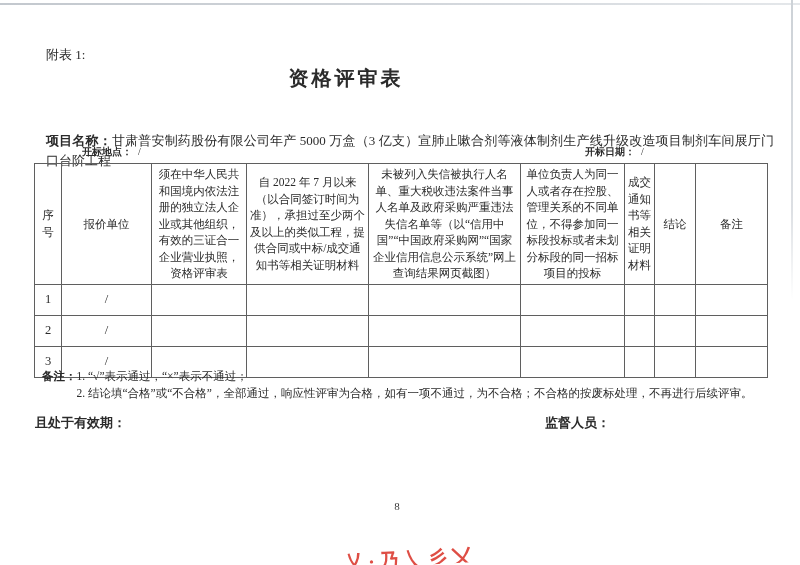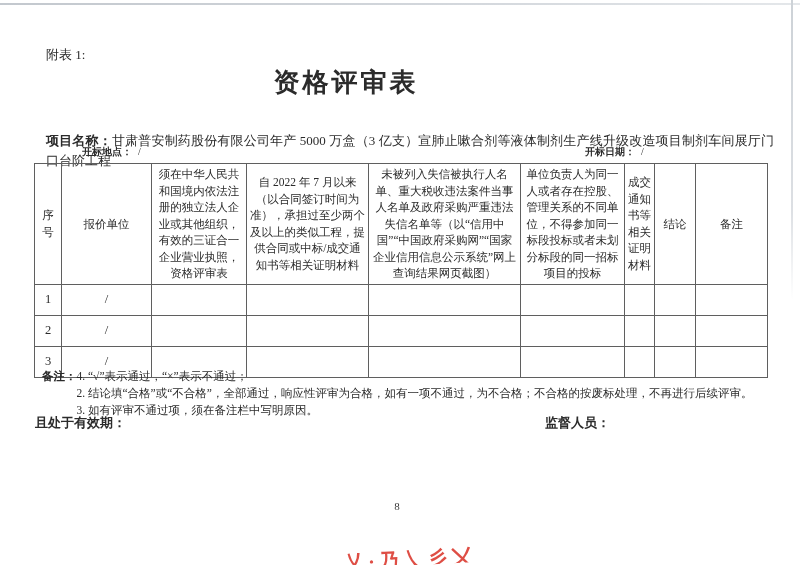--- a/index.html
+++ b/index.html
@@ -21,21 +21,21 @@
     position: absolute; left: 791px; top: 0; width: 2px; height: 300px;
     background: linear-gradient(to bottom, #cdd2d7, #dcdfe3 70%, rgba(230,232,235,0));
   }
 
   .appendix {
     position: absolute; left: 46px; top: 46px;
     font-size: 13px; font-weight: normal;
   }
   .doc-title {
     position: absolute; left: 0; top: 65px; width: 692px;
-    text-align: center; font-size: 26px; font-weight: bold; letter-spacing: 3px;
+    text-align: center; font-size: 20px; font-weight: bold; letter-spacing: 3px;
   }
   .project {
     position: absolute; left: 46px; top: 103px; width: 728px;
     font-size: 13px; line-height: 20px; text-align: justify; margin-top: 28px;
   }
   .project .lbl { font-weight: bold; }
   .meta-row {
     position: absolute; left: 46px; top: 145px; width: 728px; height: 16px;
     font-size: 10px;
     margin-left: 36px;
@@ -166,23 +166,22 @@
     <td></td>
     <td></td>
     <td></td>
   </tr>
 </tbody>
   </table>
 
 <div class="notes">
   <span class="lbl">备注：</span>
   <div class="items">
-    <div>4. “√”表示通过，“×”表示不通过；</div>
+    <div>1. “√”表示通过，“×”表示不通过；</div>
     <div>2. 结论填“合格”或“不合格”，全部通过，响应性评审为合格，如有一项不通过，为不合格；不合格的按废标处理，不再进行后续评审。</div>
-    <div>3. 如有评审不通过项，须在备注栏中写明原因。</div>
   </div>
 </div>
 
 <div class="sig-left">且处于有效期：</div>
 <div class="sig-right">监督人员：</div>
 
 <div class="page-num">8</div>
 
 <div class="stamp">乂·乃㇏彡〤</div>
 

